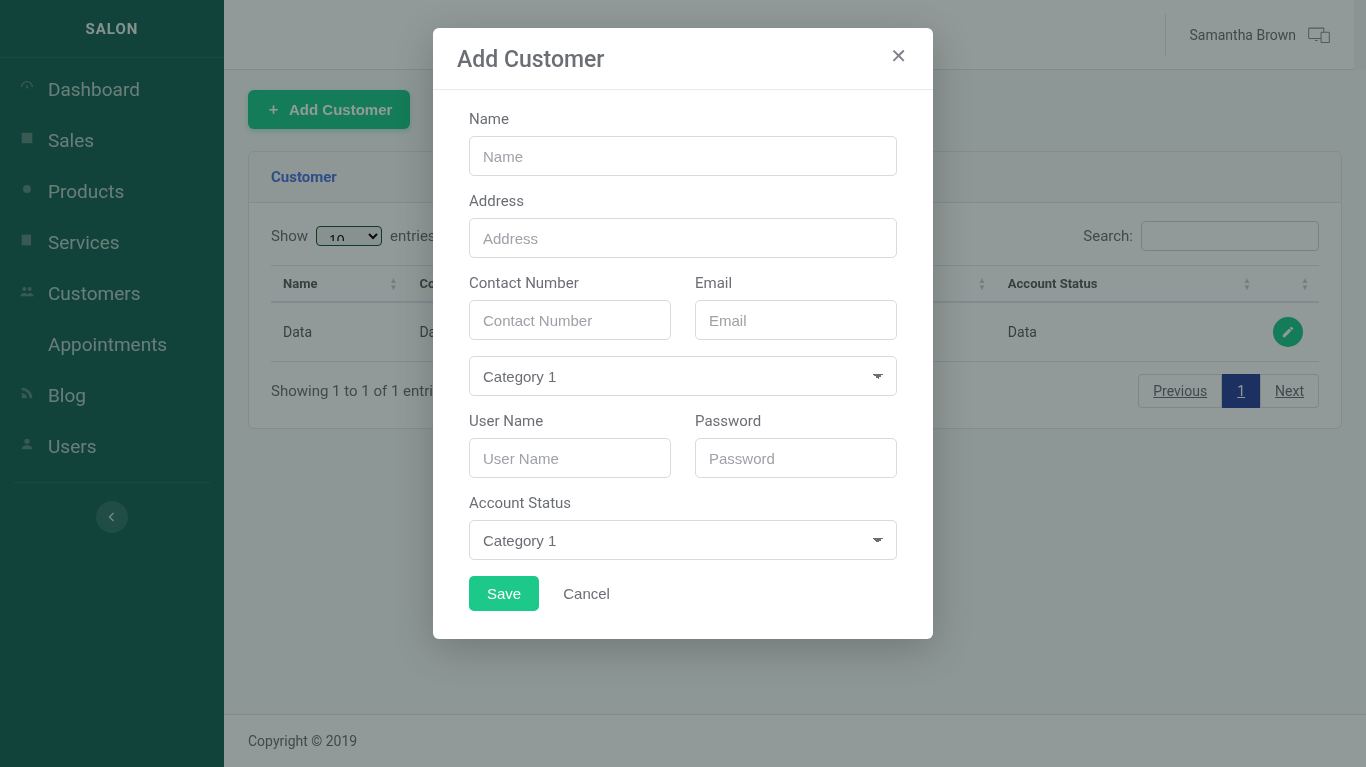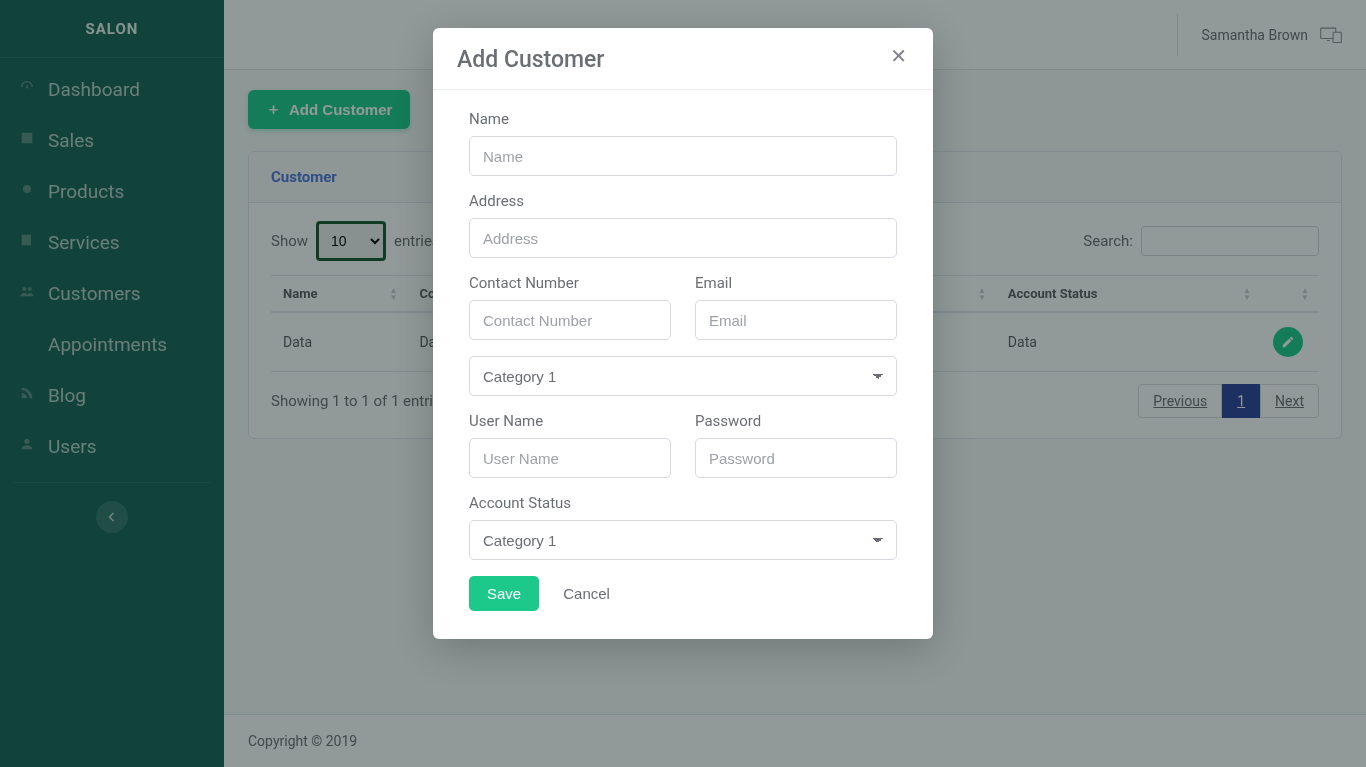--- a/index.html
+++ b/index.html
@@ -10,36 +10,36 @@
   .sidebar { position: absolute; left: 0; top: 0; bottom: 0; width: 224px; background: #166256; color: #cdd7d3; }
   .sidebar .brand { text-align: center; font-weight: 700; letter-spacing: 1px; padding: 18px 10px 16px; color: #e8f0ed; font-size: 15px; line-height: 1.5; border-bottom: 1px solid rgba(255,255,255,0.08); }
   .sidebar ul { list-style: none; padding: 6px 0; }
   .sidebar li { display: flex; align-items: flex-start; gap: 12px; padding: 14px 18px; font-size: 19px; color: #b9cdc7; cursor: pointer; }
   .sidebar li .s-icon { width: 18px; height: 18px; display: inline-flex; align-items: center; justify-content: center; opacity: 0.6; }
   .sidebar .collapse-btn { width: 32px; height: 32px; border-radius: 50%; background: rgba(255,255,255,0.12); display: flex; align-items: center; justify-content: center; margin: 18px auto 0; cursor: pointer; }
   .sidebar .collapse-btn svg { fill: #cdd7d3; }
   .sidebar .divider { height: 1px; background: rgba(255,255,255,0.08); margin: 4px 14px; }
 
   
-  .topbar { position: absolute; left: 224px; right: 0; top: 0; height: 70px; background: #fff; border-bottom: 1px solid #e4e4e4; display: flex; align-items: center; justify-content: flex-end; padding: 0 24px; }
+  .topbar { position: absolute; left: 224px; right: 12px; top: 0; height: 70px; background: #fff; border-bottom: 1px solid #e4e4e4; display: flex; align-items: center; justify-content: flex-end; padding: 0 24px; }
   .topbar .user-wrap { display: flex; align-items: center; gap: 12px; color: #6b6e74; font-size: 14px; border-left: 1px solid #e4e4e4; padding-left: 24px; height: 42px; }
   .topbar .devices-icon { width: 22px; height: 18px; }
 
   
   .main { position: absolute; left: 224px; right: 0; top: 70px; bottom: 0; padding: 20px 24px 0; background: linear-gradient(#f7f9f9,#f7f9f9); }
   .btn-add { background: #1cc88a; color: #fff; border: none; border-radius: 6px; padding: 10px 18px; font-size: 15px; font-weight: 600; display: inline-flex; align-items: center; gap: 8px; cursor: pointer; box-shadow: 0 2px 4px rgba(28,200,138,0.3); }
   .btn-add .plus { font-size: 15px; font-weight: 700; }
 
   .card { margin-top: 22px; background: #fff; border: 1px solid #e3e6f0; border-radius: 6px; overflow: hidden; }
   .card-header { padding: 16px 22px; border-bottom: 1px solid #e3e6f0; color: #4e73df; font-weight: 700; font-size: 15px; background: #f9f9fc; }
   .card-body { padding: 18px 22px 20px; }
 
   .dt-top { display: flex; justify-content: space-between; align-items: center; font-size: 15px; color: #6b6e74; margin-bottom: 14px; }
   .dt-top .show-wrap { display: flex; align-items: center; gap: 8px; }
-  .dt-top select { padding: 4px 20px 4px 8px; border: 3px solid #14532d; border-radius: 4px; font-size: 14px; height: 40px; }
+  .dt-top select { padding: 4px 20px 4px 8px; border: 1px solid #14532d; border-radius: 4px; font-size: 14px; height: 20px; }
   .dt-top .search-wrap { display: flex; align-items: center; gap: 8px; }
   .dt-top .search-wrap input { border: 1px solid #ced4da; border-radius: 4px; padding: 4px 8px; height: 30px; width: 178px; font-size: 14px; }
 
   table.data { width: 100%; border-collapse: collapse; }
   table.data th { text-align: left; font-size: 13px; font-weight: 700; color: #5a5c60; padding: 10px 12px; border-top: 1px solid #e3e6f0; border-bottom: 2px solid #e3e6f0; position: relative; }
   table.data th .sort-icons { position: absolute; right: 10px; top: 50%; transform: translateY(-50%); display: flex; flex-direction: column; gap: 0; font-size: 8px; color: #c9c9d0; line-height: 7px; }
   table.data th.last-th { width: 58px; }
   table.data td { font-size: 14px; color: #5a5c60; padding: 14px 12px; border-bottom: 1px solid #e3e6f0; }
   .edit-btn { width: 30px; height: 30px; border-radius: 50%; background: #1cc88a; display: inline-flex; align-items: center; justify-content: center; cursor: pointer; }
   .edit-btn svg { fill: #fff; width: 14px; height: 14px; }

